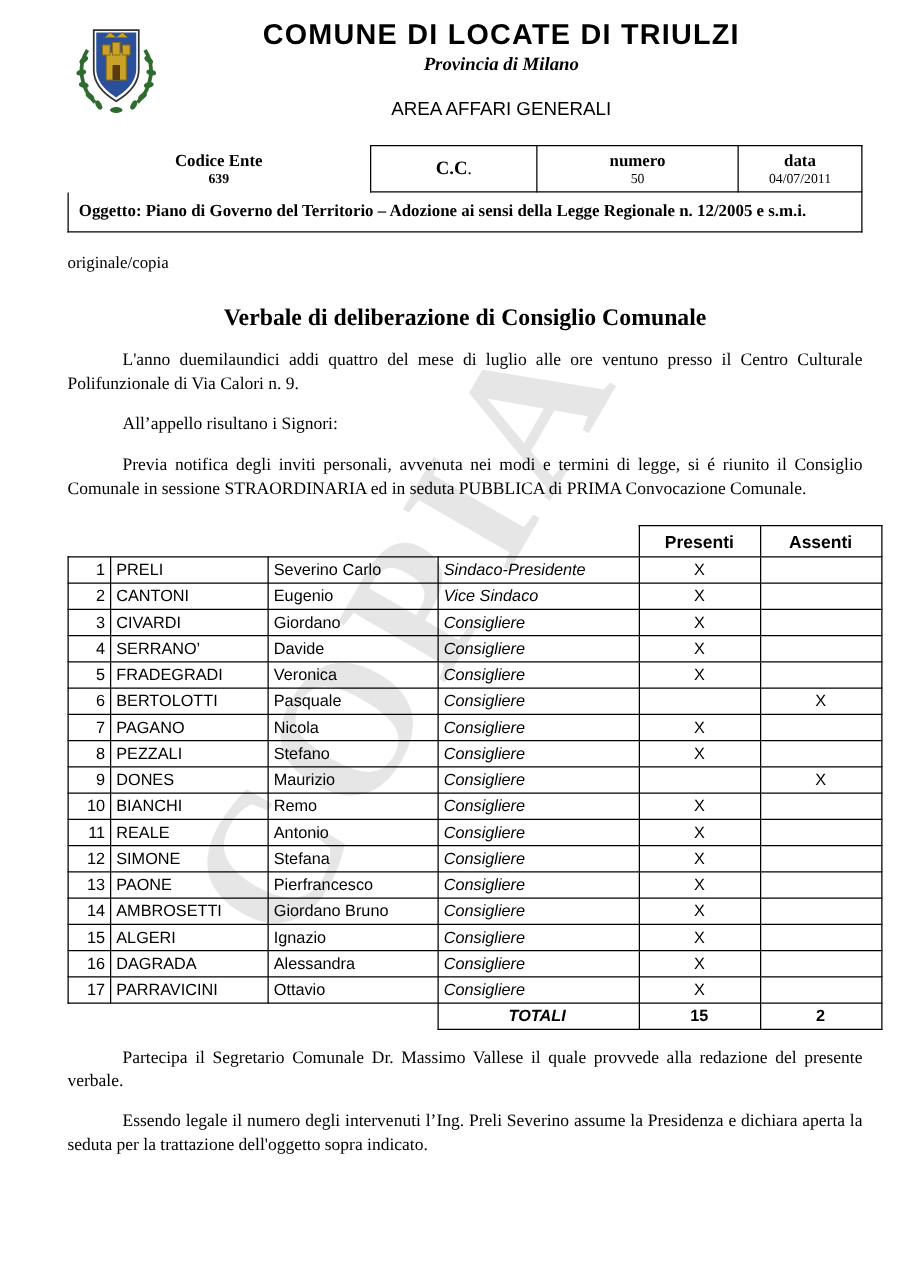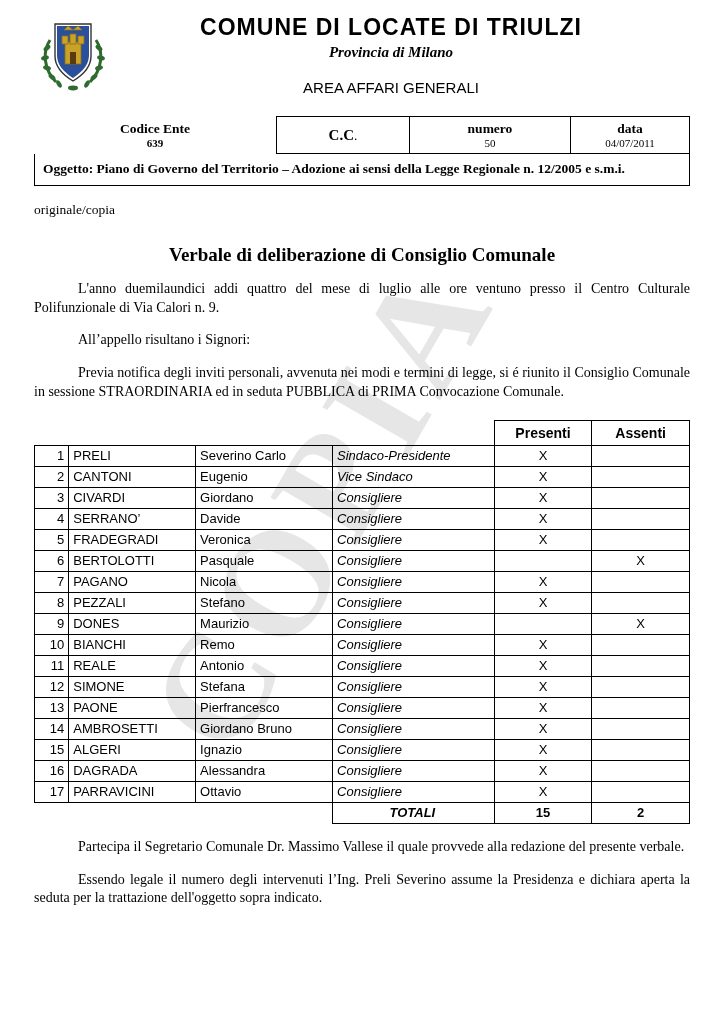--- a/index.html
+++ b/index.html
@@ -32,20 +32,21 @@
     z-index: 0;
     pointer-events: none;
     overflow: hidden;
   }
   .watermark svg { display:block; }
 
   .content {
     position: relative;
     z-index: 2;
     padding: 14px 34px 0 34px;
+    margin-left: 20px;
   }
 
   
   .header {
     display: flex;
     align-items: flex-start;
     margin-bottom: 4px;
   }
   .crest {
     width: 78px;

